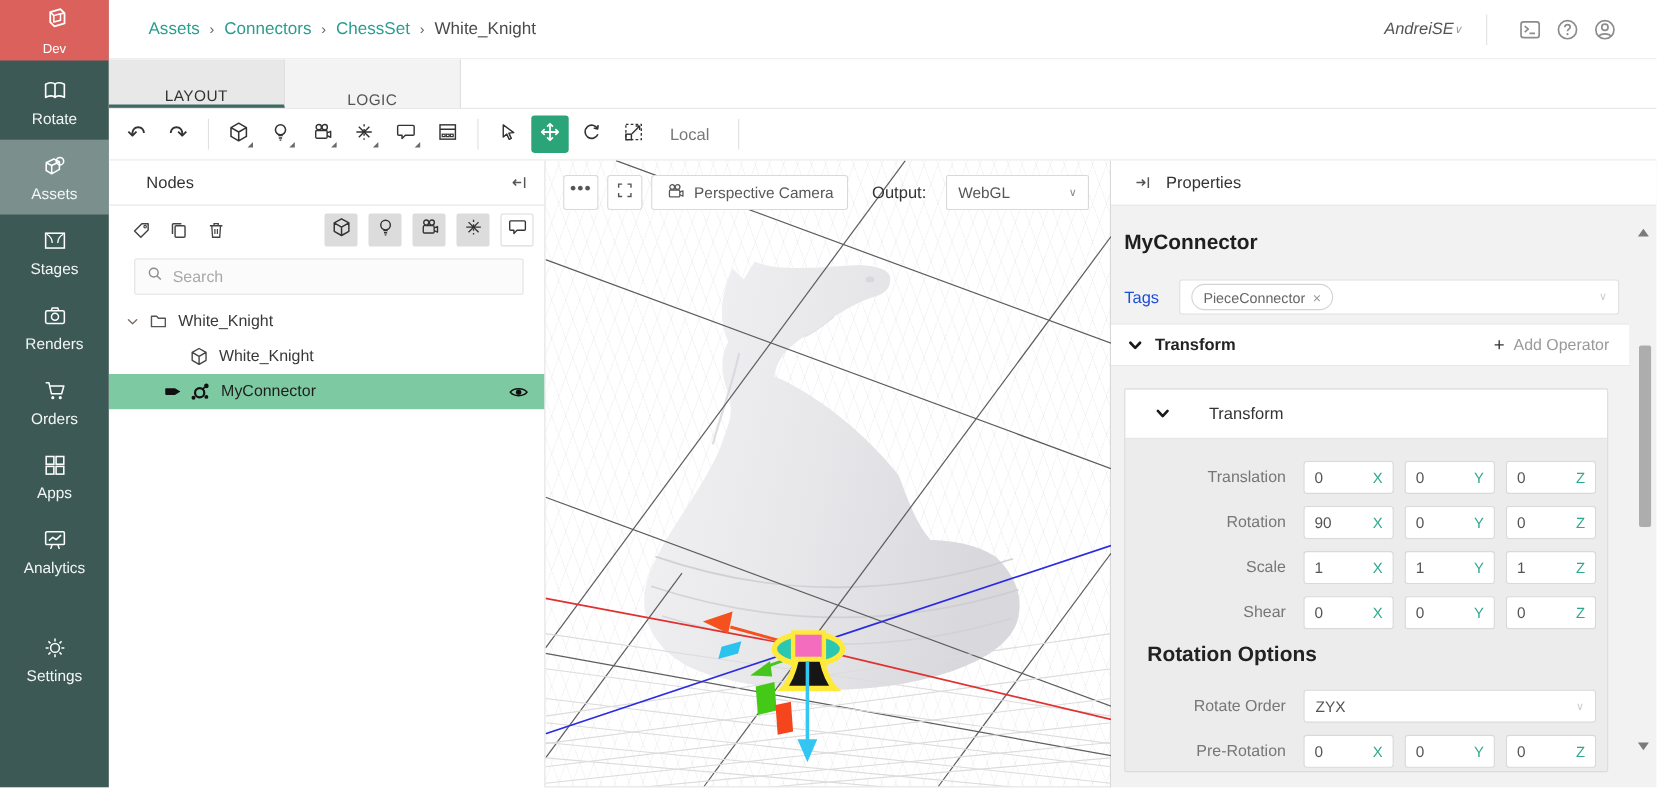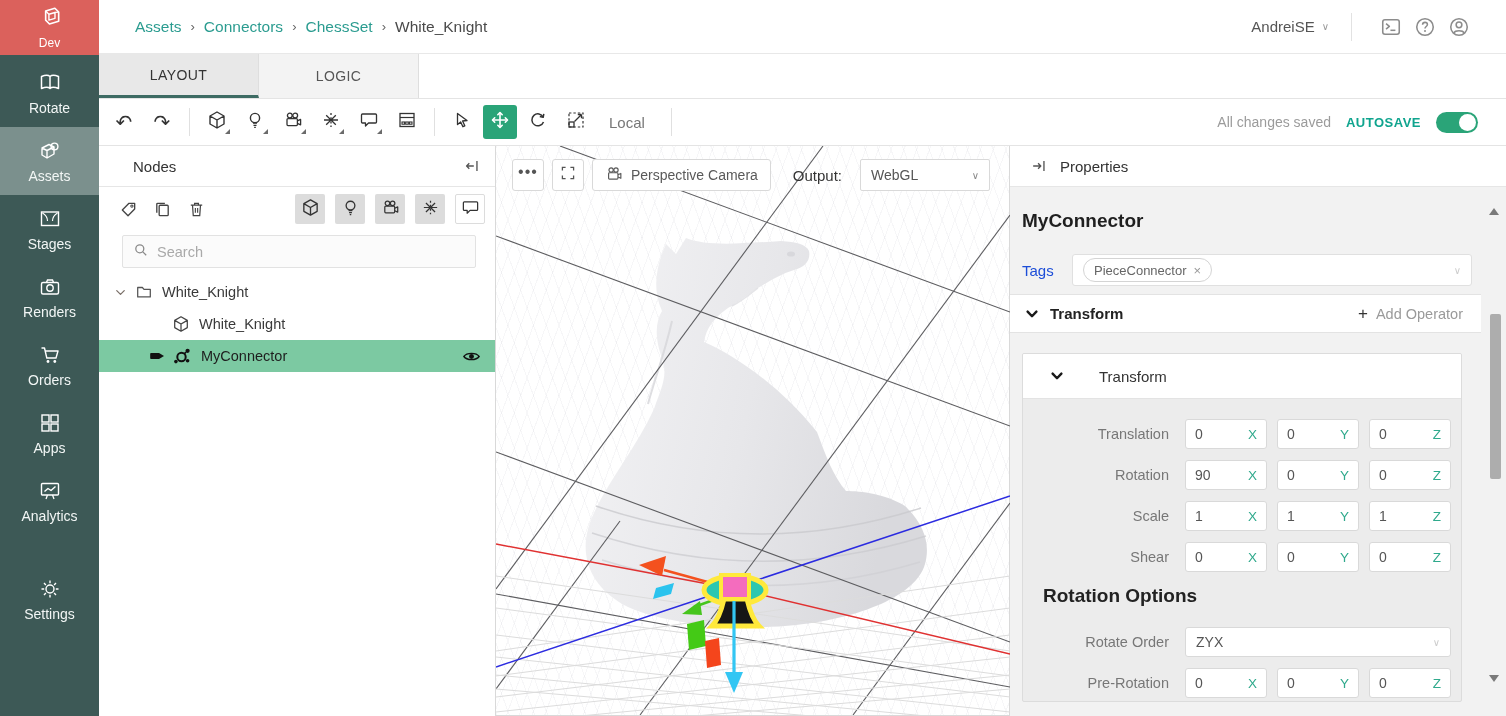--- a/index.html
+++ b/index.html
@@ -20,27 +20,27 @@
 
   
   .main { flex:1; display:flex; flex-direction:column; min-width:0; }
 
   .topbar { height:54px; flex:none; border-bottom:1px solid #e8e8e8; display:flex; align-items:center; padding:0 30px 0 36px; background:#fff; }
   .crumbs { display:flex; align-items:center; gap:9px; font-size:15.5px; }
   .crumb-link { color:#2b9c90; cursor:pointer; }
   .crumb-sep { color:#666; font-size:13px; }
   .crumb-current { color:#4a4a4a; }
   .top-right { margin-left:auto; display:flex; align-items:center; }
-  .user-menu { display:flex; align-items:center; gap:7px; color:#555; font-size:15px; cursor:pointer; }
+  .user-menu { display:flex; align-items:center; color:#555; font-size:15px; cursor:pointer;font-style:italic; }
   .caret { color:#999; font-size:10px; }
   .top-div { width:1px; height:28px; background:#e2e2e2; margin:0 22px; }
   .tb-icon { width:34px; height:30px; display:flex; align-items:center; justify-content:center; color:#8c8c8c; cursor:pointer; }
 
   .tabbar { height:45px; flex:none; background:#fff; display:flex; border-bottom:1px solid #e4e4e4; }
-  .tab { width:160px; display:flex; align-items:center; justify-content:center; font-size:14px; letter-spacing:.4px; color:#555; border-right:1px solid #dedede; cursor:pointer; }
+  .tab { width:160px; display:flex; align-items:flex-end; justify-content:center; font-size:14px; letter-spacing:.4px; color:#555; border-right:1px solid #dedede; cursor:pointer; }
   .tab.active { background:#e8e8e8; border-bottom:3px solid #3d6b63; color:#333; }
   .tab.idle { background:#f3f3f3; }
 
   .toolbar { height:47px; flex:none; background:#fff; border-bottom:1px solid #e4e4e4; display:flex; align-items:center; padding-left:6px; }
   .tbtn { width:38px; height:36px; display:flex; align-items:center; justify-content:center; cursor:pointer; position:relative; color:#333; }
   .tbtn .u { font-size:20px; line-height:1; color:#333; }
   .tbtn.has-flyout::after { content:""; position:absolute; right:6px; bottom:6px; border-left:5px solid transparent; border-bottom:5px solid #6b6b6b; }
   .tbtn.active-tool { background:#2aa478; border-radius:3px; width:34px; height:34px; margin:0 2px; }
   .tool-div { width:1px; height:28px; background:#e0e0e0; margin:0 8px; }
   .local-label { font-size:15px; color:#777; margin:0 18px 0 14px; cursor:pointer; }
@@ -372,27 +372,20 @@
         </div>
       <div class="tbtn">
           <span><svg width="20" height="20" viewBox="0 0 20 20">
               <rect x="3" y="3" width="14" height="14" fill="none" stroke="#333" stroke-width="1.2" stroke-dasharray="2.4 2"></rect>
               <rect x="3" y="12" width="5" height="5" fill="none" stroke="#333" stroke-width="1.3"></rect>
               <path d="M8.5 11.5 L15.5 4.5 M15.5 4.5 H11.8 M15.5 4.5 V8.2" fill="none" stroke="#333" stroke-width="1.3"></path>
             </svg></span>
         </div>
       <div class="local-label">Local</div>
       <div class="tool-div"></div>
-      <div class="save-zone">
-        <span class="saved-txt">All changes saved</span>
-        <span class="autosave-txt">AUTOSAVE</span>
-        <div class="toggle">
-            <div class="knob"></div>
-          </div>
-      </div>
     </div>
 
     <div class="workspace">
 
       <section class="nodes">
         <div class="panel-head">
           <span>Nodes</span>
           <span class="collapse">
             <svg width="18" height="18" viewBox="0 0 20 20">
                 <path d="M15.5 4.5 V15.5 M12 10 H4 M7 7 L4 10 L7 13" fill="none" stroke="currentColor" stroke-width="1.5" stroke-linejoin="round"></path>

